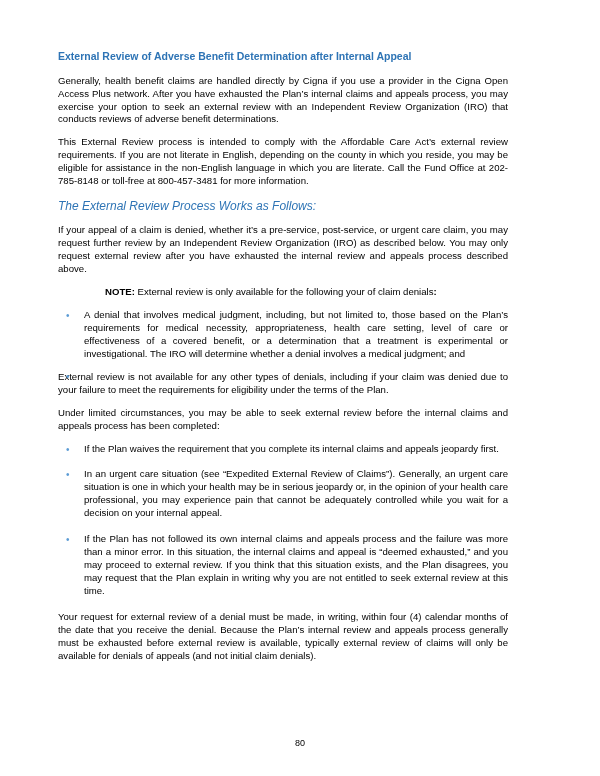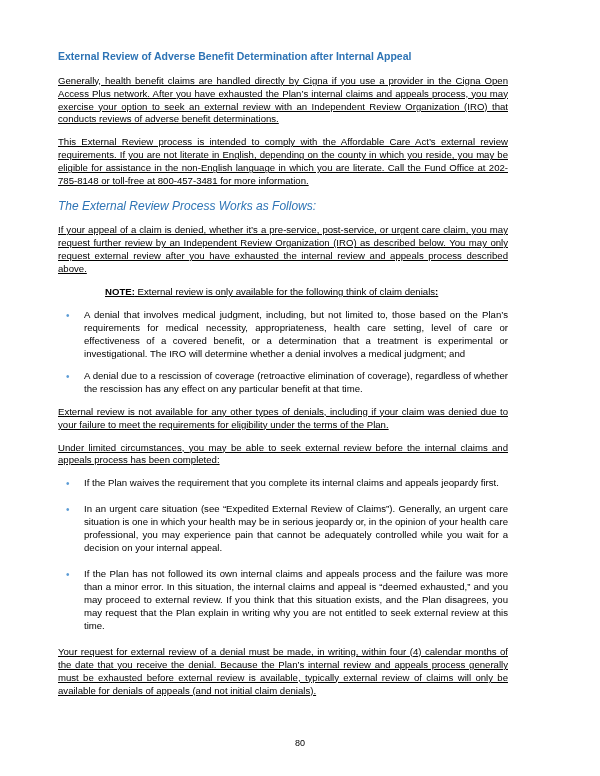--- a/index.html
+++ b/index.html
@@ -25,21 +25,20 @@
     font-size: 10.5px;
     font-weight: bold;
     margin: 0 0 11px 0;
     line-height: 1.3;
   }
   p.body-text {
     font-size: 9.6px;
     line-height: 1.35;
     text-align: justify;
     margin: 0 0 10px 0;
-    text-decoration: underline;
   }
   .subhead {
     color: #2e74b5;
     font-size: 12px;
     font-style: italic;
     margin: 0 0 10px 0;
     line-height: 1.35;
   }
   .note-label {
     font-weight: bold;
@@ -94,31 +93,30 @@
 
   <p class="body-text">Generally, health benefit claims are handled directly by Cigna if you use a provider in the Cigna Open Access Plus network. After you have exhausted the Plan’s internal claims and appeals process, you may exercise your option to seek an external review with an Independent Review Organization (IRO) that conducts reviews of adverse benefit determinations.</p>
 
   <p class="body-text">This External Review process is intended to comply with the Affordable Care Act’s external review requirements. If you are not literate in English, depending on the county in which you reside, you may be eligible for assistance in the non-English language in which you are literate. Call the Fund Office at 202-785-8148 or toll-free at 800-457-3481 for more information.</p>
 
   <p class="subhead">The External Review Process Works as Follows:</p>
 
   <p class="body-text">If your appeal of a claim is denied, whether it’s a pre-service, post-service, or urgent care claim, you may request further review by an Independent Review Organization (IRO) as described below. You may only request external review after you have exhausted the internal review and appeals process described above.</p>
 
   <p class="body-text">
-    <span class="note-label">NOTE:</span><span> External review is only available for the following think of claim denials</span><span class="bold-inline">:</span>
+    <span class="note-label">NOTE:</span><span> External review is only available for the following your of claim denials</span><span class="bold-inline">:</span>
   </p>
 
   <ul class="bullets">
     <li>
       <span class="bullet-dot">•</span>
       <span>A denial that involves medical judgment, including, but not limited to, those based on the Plan’s requirements for medical necessity, appropriateness, health care setting, level of care or effectiveness of a covered benefit, or a determination that a treatment is experimental or investigational. The IRO will determine whether a denial involves a medical judgment; and</span>
     </li>
     <li>
       <span class="bullet-dot">•</span>
-      <span>A denial due to a rescission of coverage (retroactive elimination of coverage), regardless of whether the rescission has any effect on any particular benefit at that time.</span>
     </li>
   </ul>
 
   <p class="body-text">External review is not available for any other types of denials, including if your claim was denied due to your failure to meet the requirements for eligibility under the terms of the Plan.</p>
 
   <p class="body-text">Under limited circumstances, you may be able to seek external review before the internal claims and appeals process has been completed:</p>
 
   <ul class="bullets spaced">
     <li>
       <span class="bullet-dot">•</span>

